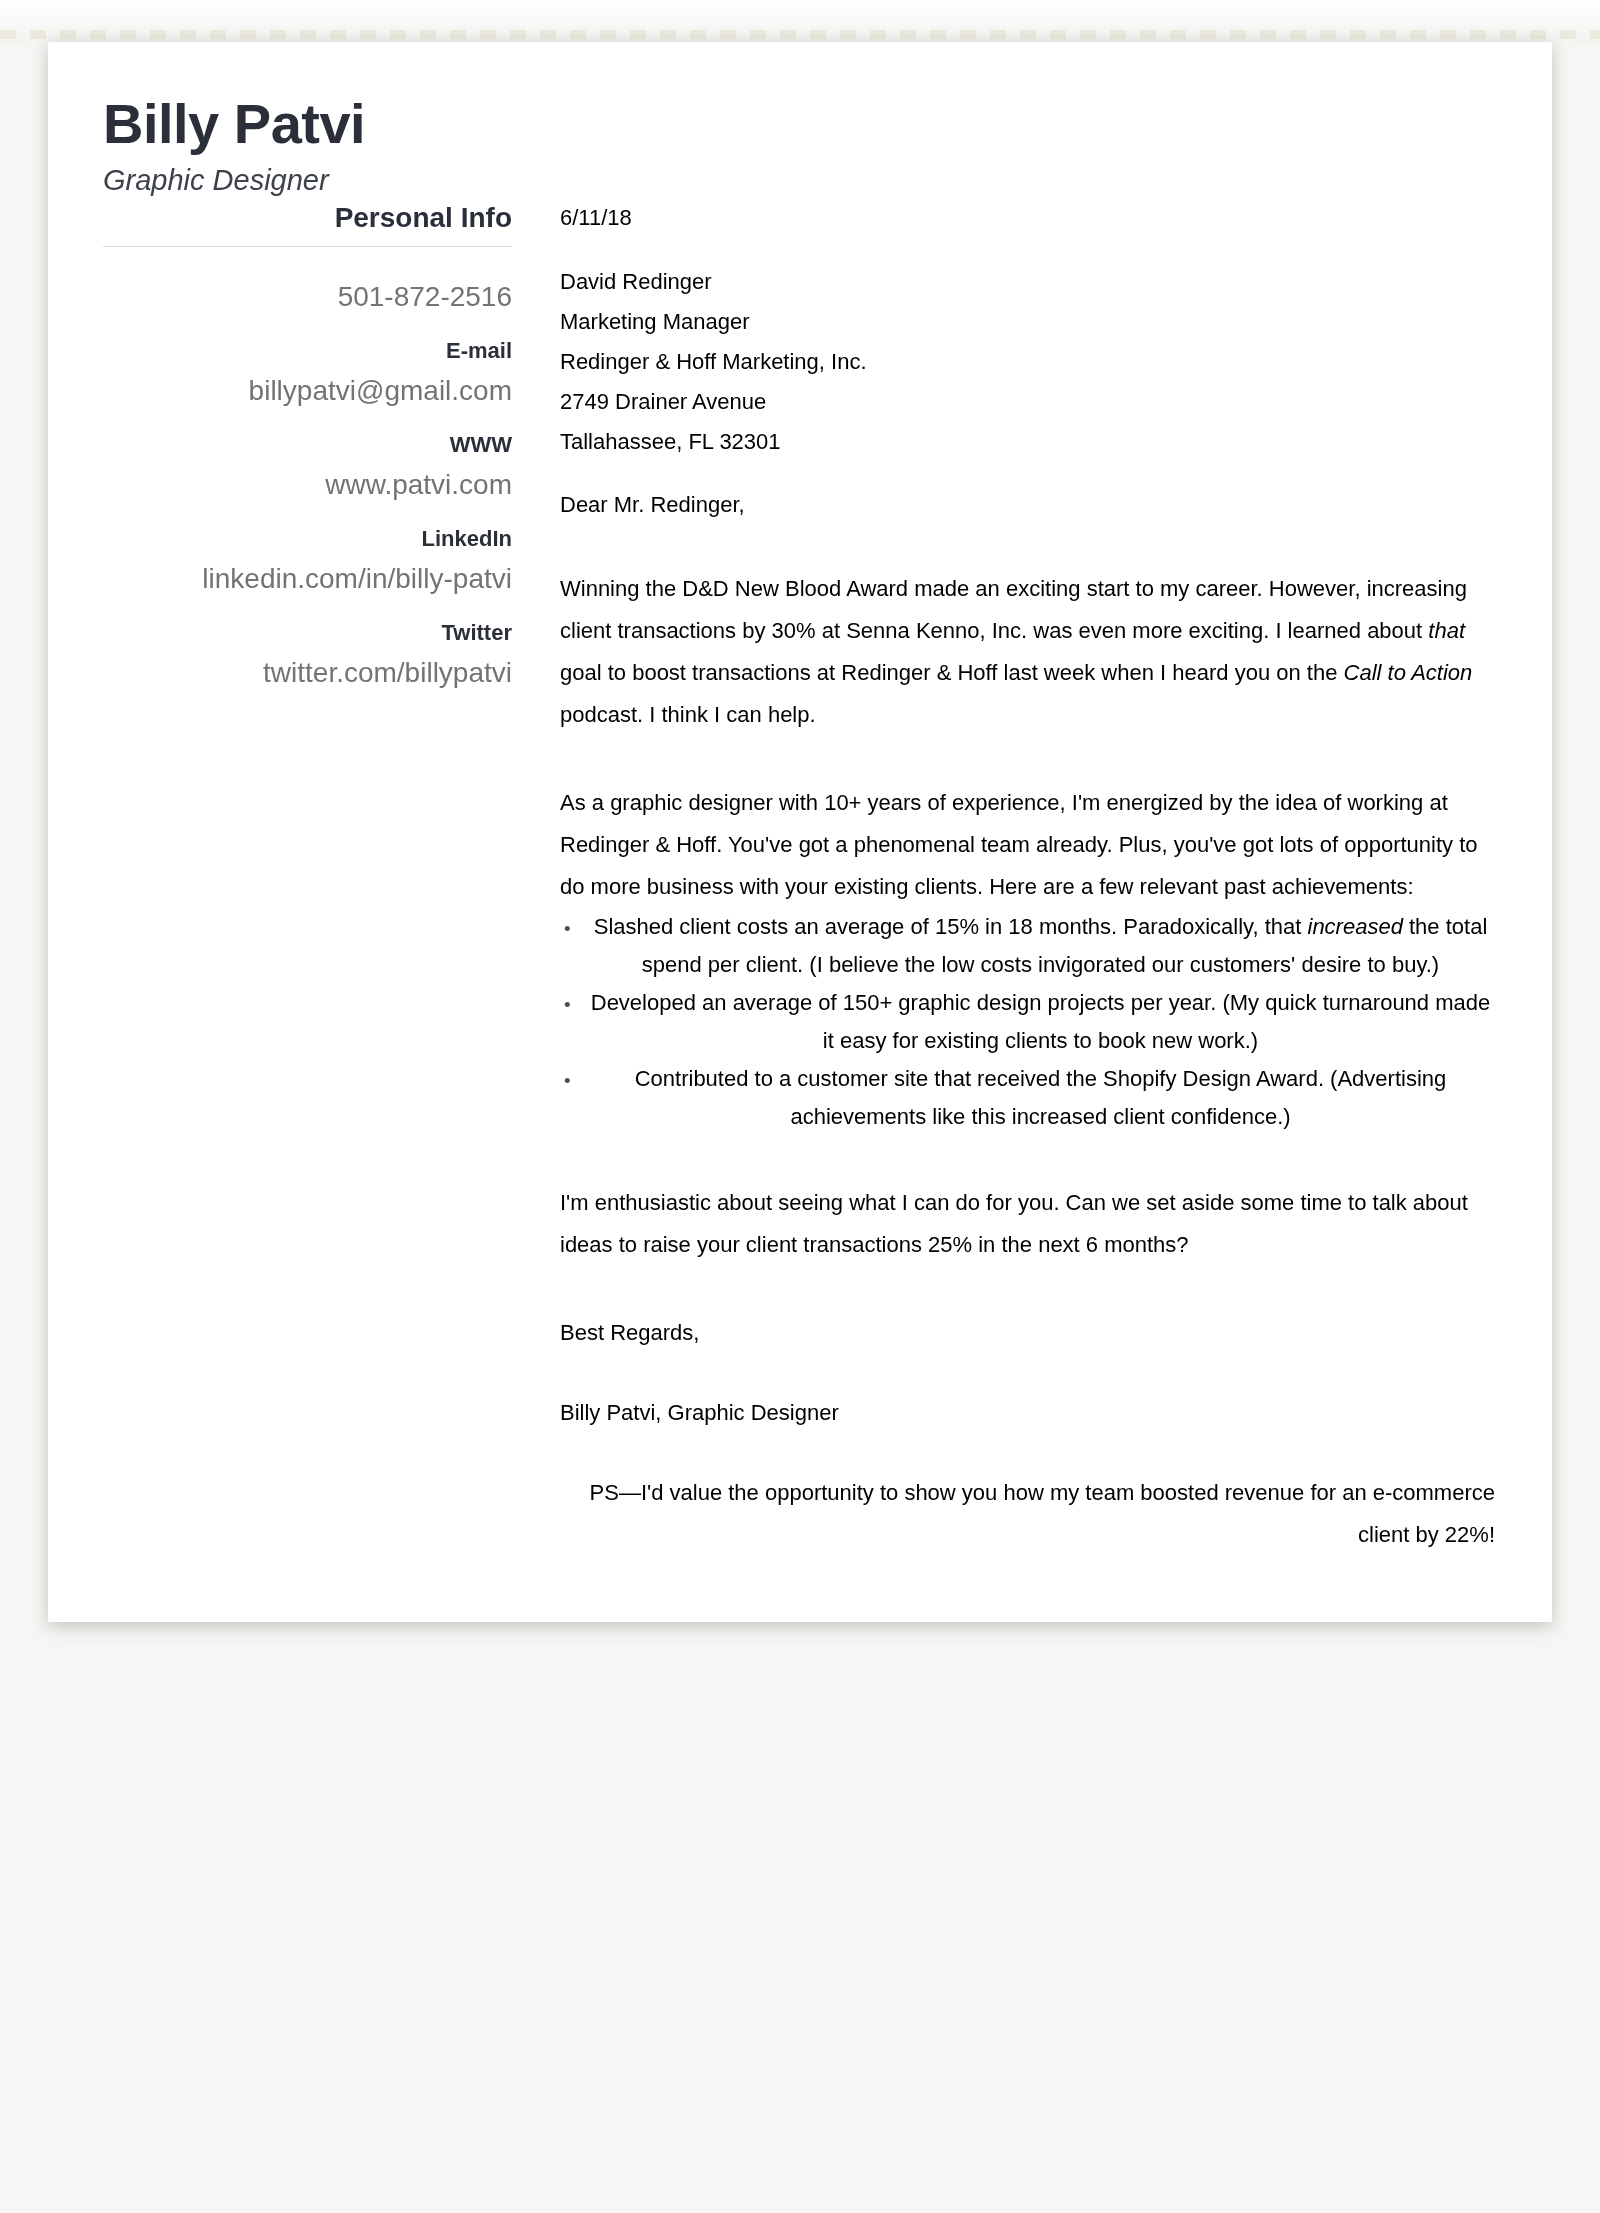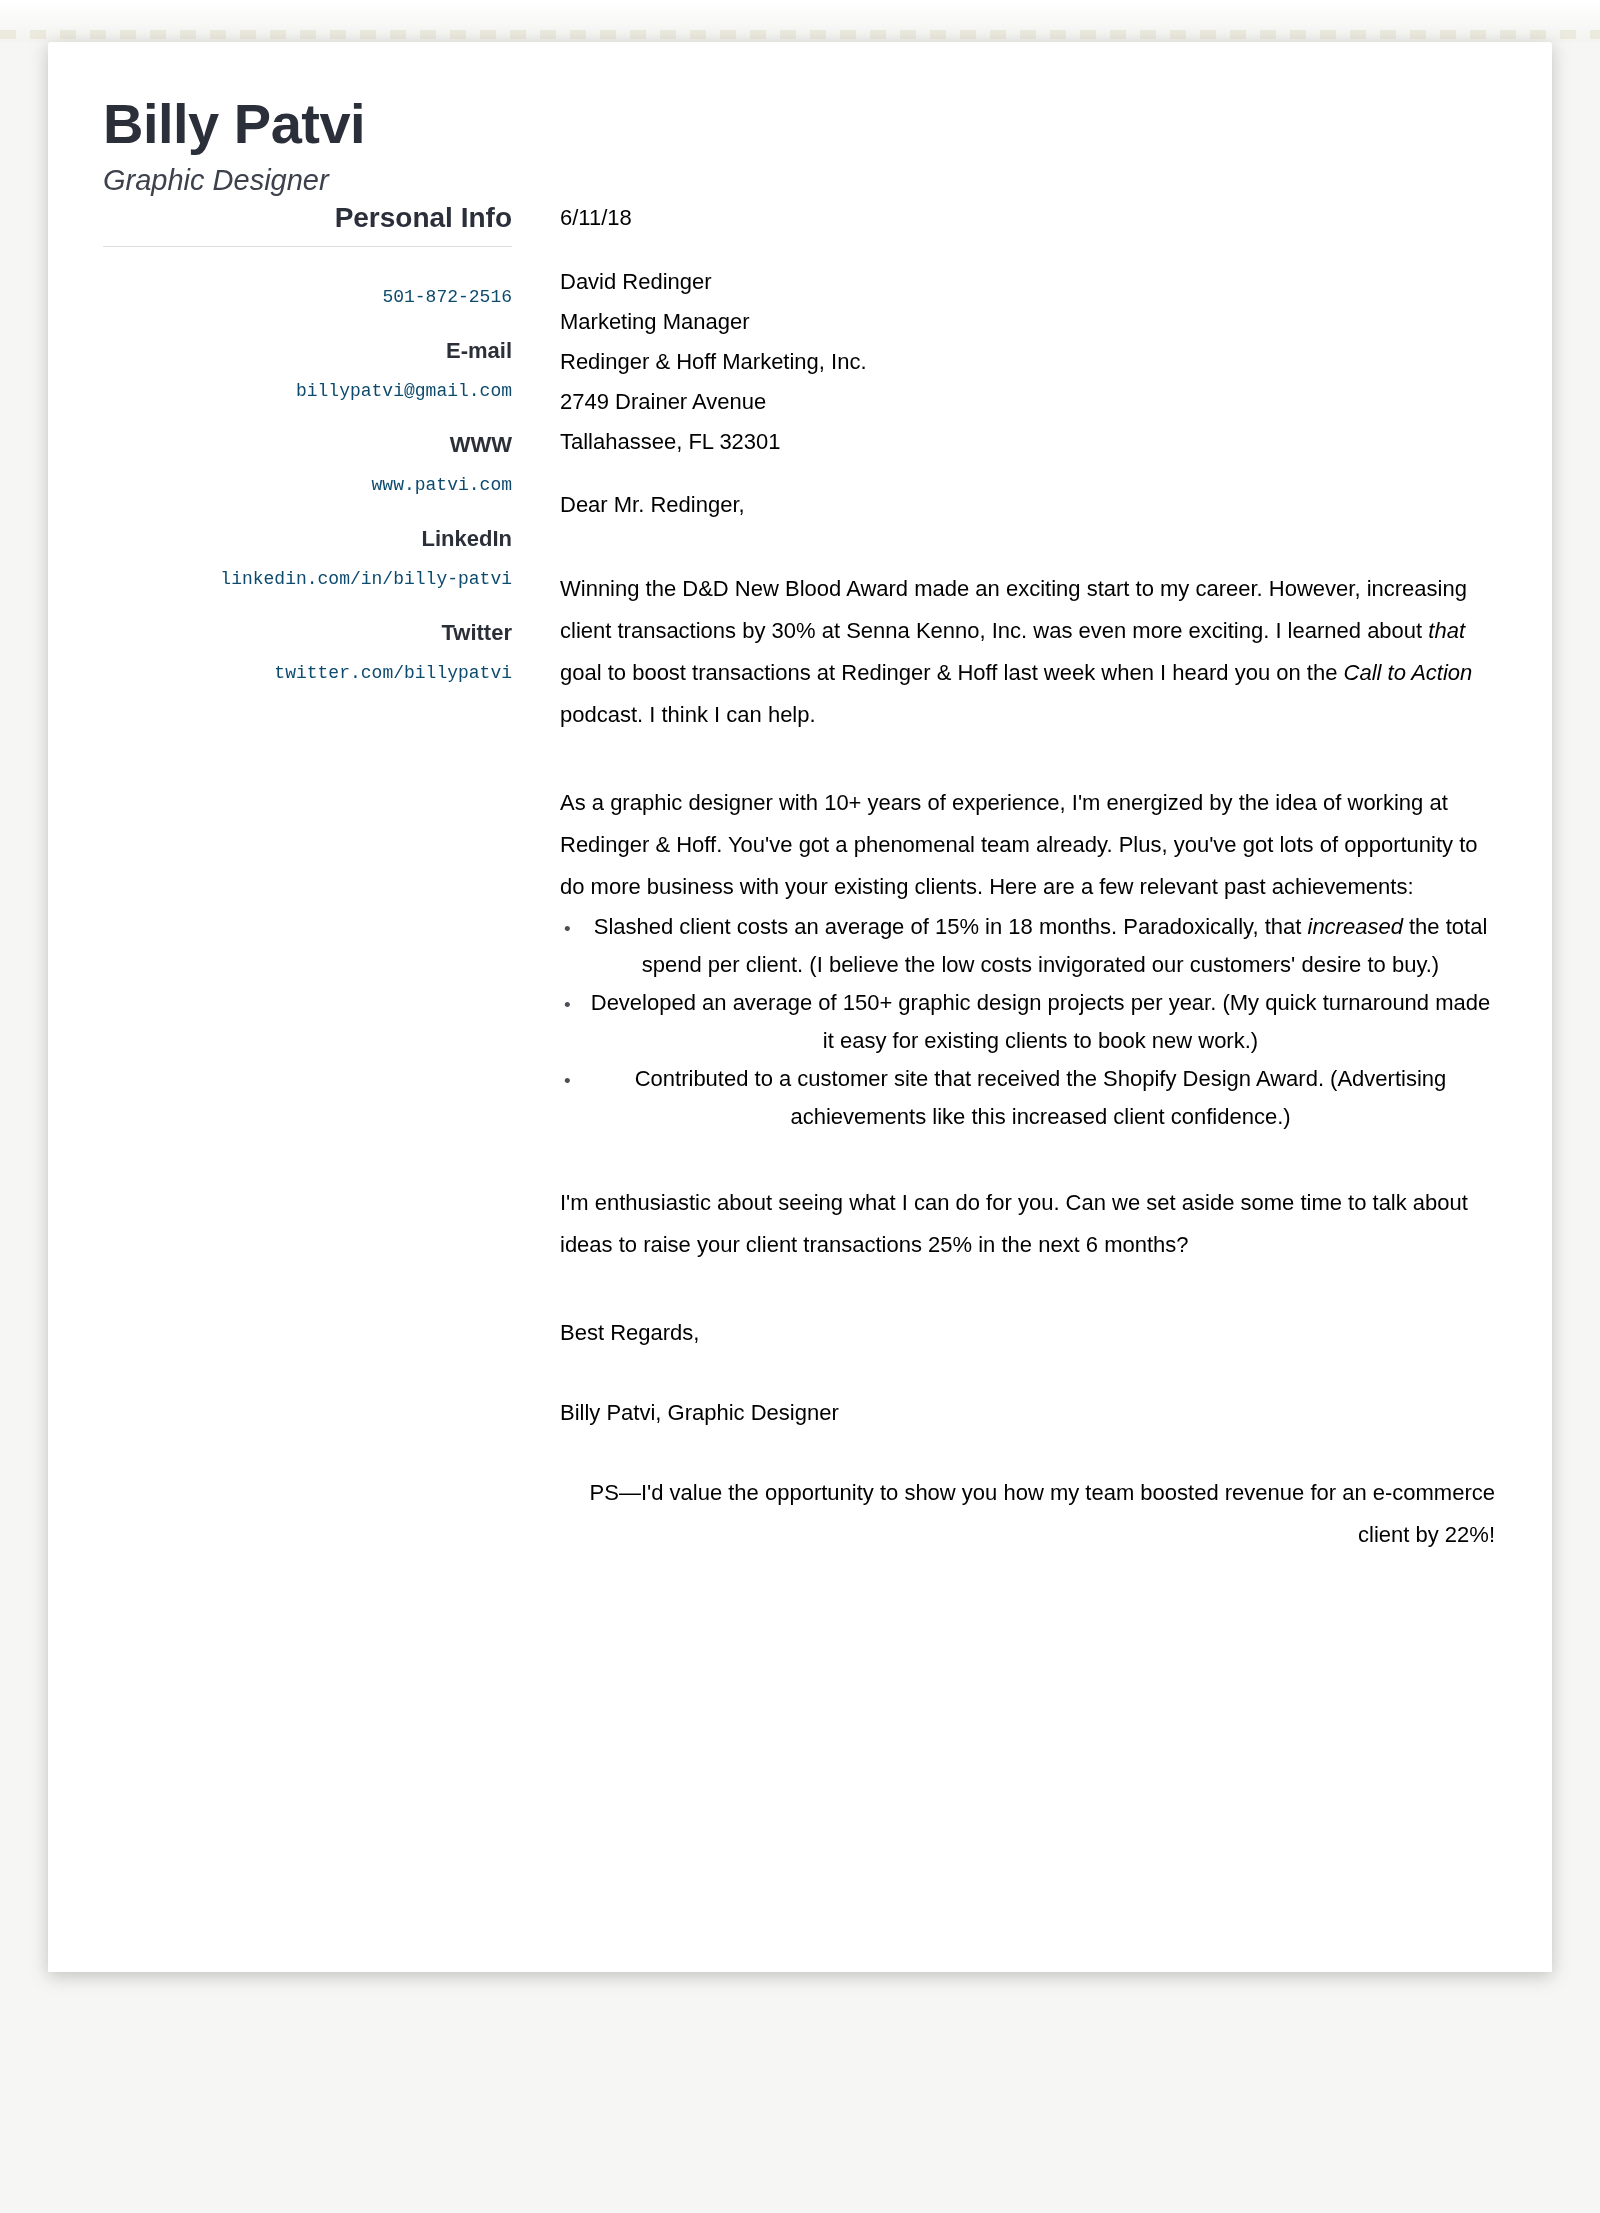--- a/index.html
+++ b/index.html
@@ -15,21 +15,21 @@
   
   .canvas-top {
     position: absolute; top: 0; left: 0; right: 0; height: 42px;
     background:
       repeating-linear-gradient(90deg, rgba(228,225,205,.55) 0 16px, rgba(255,255,255,0) 16px 30px) 0 30px / 100% 9px no-repeat,
       linear-gradient(#ffffff 0%, #f3f3f0 100%);
   }
   .sheet {
     position: absolute;
     left: 48px; top: 42px;
-    width: 1504px; height: 1930px;
+    width: 1504px; height: 1580px;
     background: #ffffff;
     border-radius: 3px 3px 0 0;
     box-shadow: 0 4px 18px rgba(95, 95, 88, 0.35);
     padding: 50px 57px 0 55px;
   }
   .doc-name {
     font-size: 56px;
     font-weight: bold;
     color: #2b2f3a;
     letter-spacing: -0.5px;
@@ -49,21 +49,21 @@
     font-size: 28px;
     font-weight: bold;
     color: #2b2f3a;
     line-height: 32px;
     padding-bottom: 12px;
     border-bottom: 1px solid #dddddb;
   }
   .contact-list { margin-top: 30px; }
   .contact-item { margin-bottom: 14px; }
   .contact-label { font-size: 22px; font-weight: bold; color: #2b2f38; line-height: 40px; }
-  .contact-value { font-size: 18px; color: #0c4a6e; line-height: 40px; font-family: Liberation Mono, monospace; }
+  .contact-value { font-size: 28px; color: #737373; line-height: 40px; }
   .main {
     margin-left: 48px;
     width: 935px;
     font-size: 22px;
     color: #000000;
   }
   .date-line { line-height: 40px; margin: 0 0 24px; }
   .recipient-block { margin: 0 0 22px; }
   .recipient-line { line-height: 40px; }
   .salutation { line-height: 42px; margin: 0 0 42px; }

